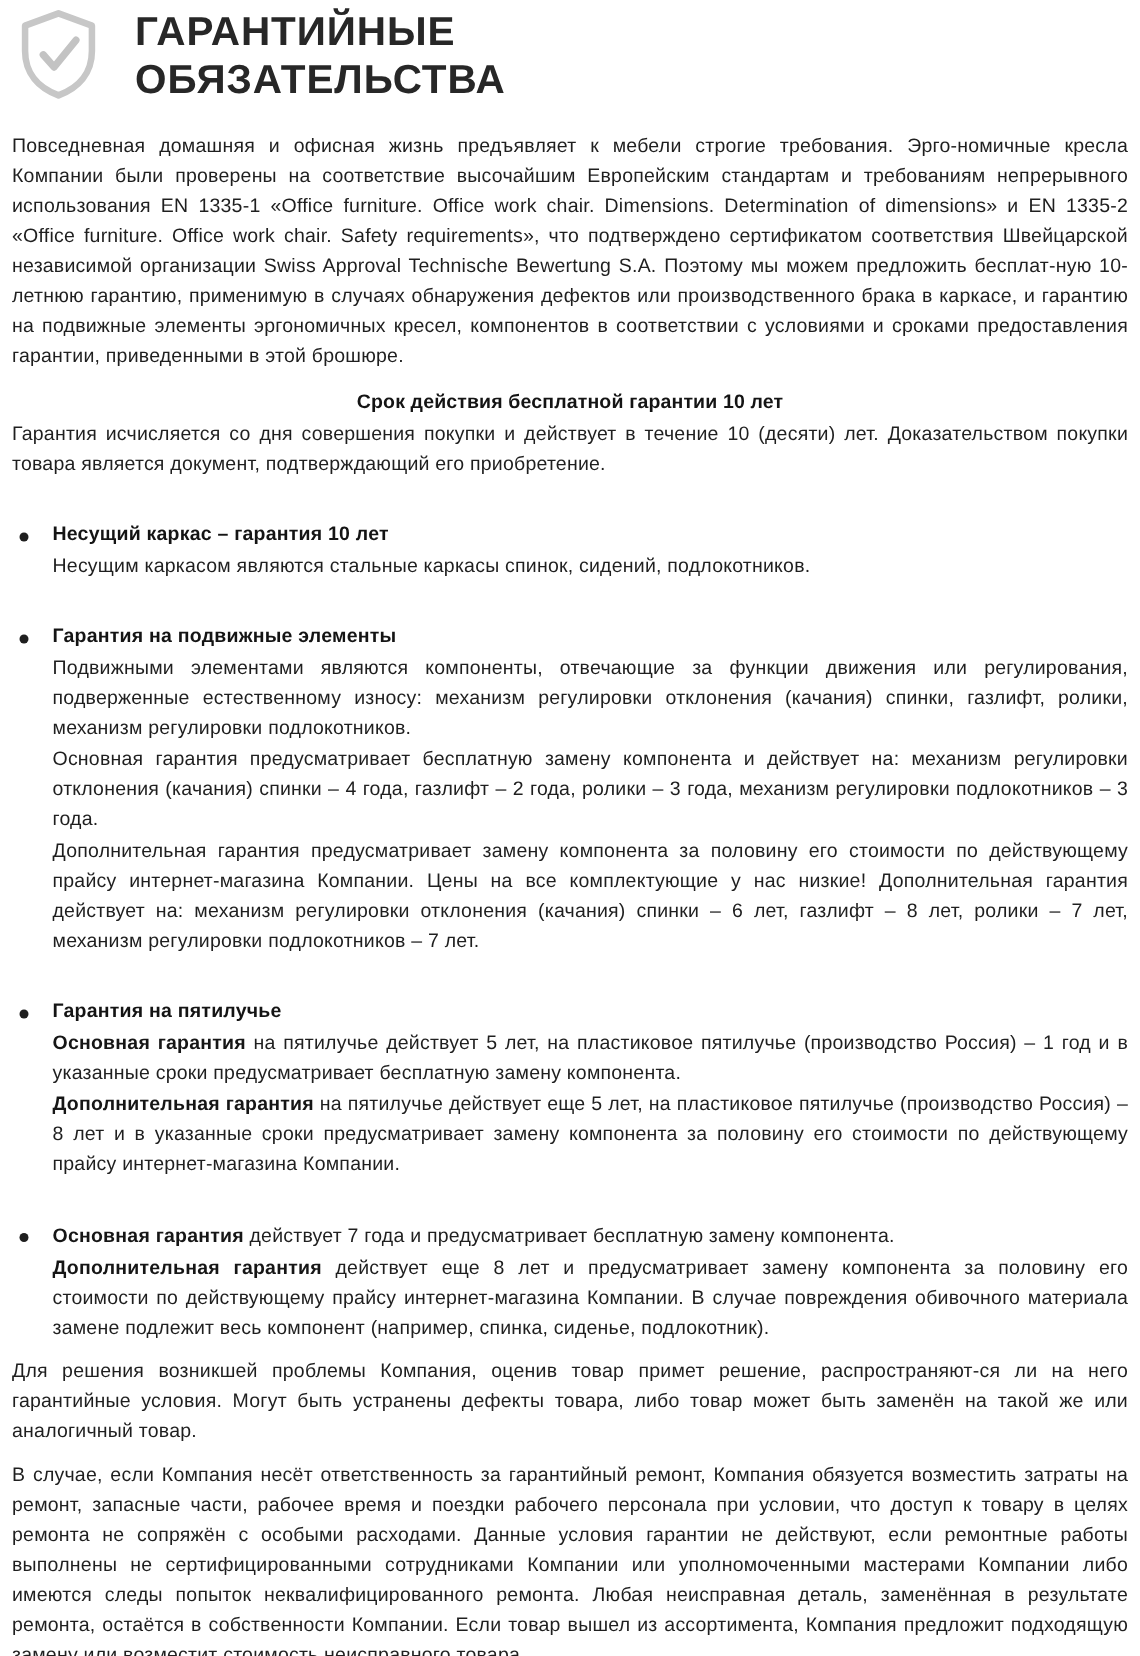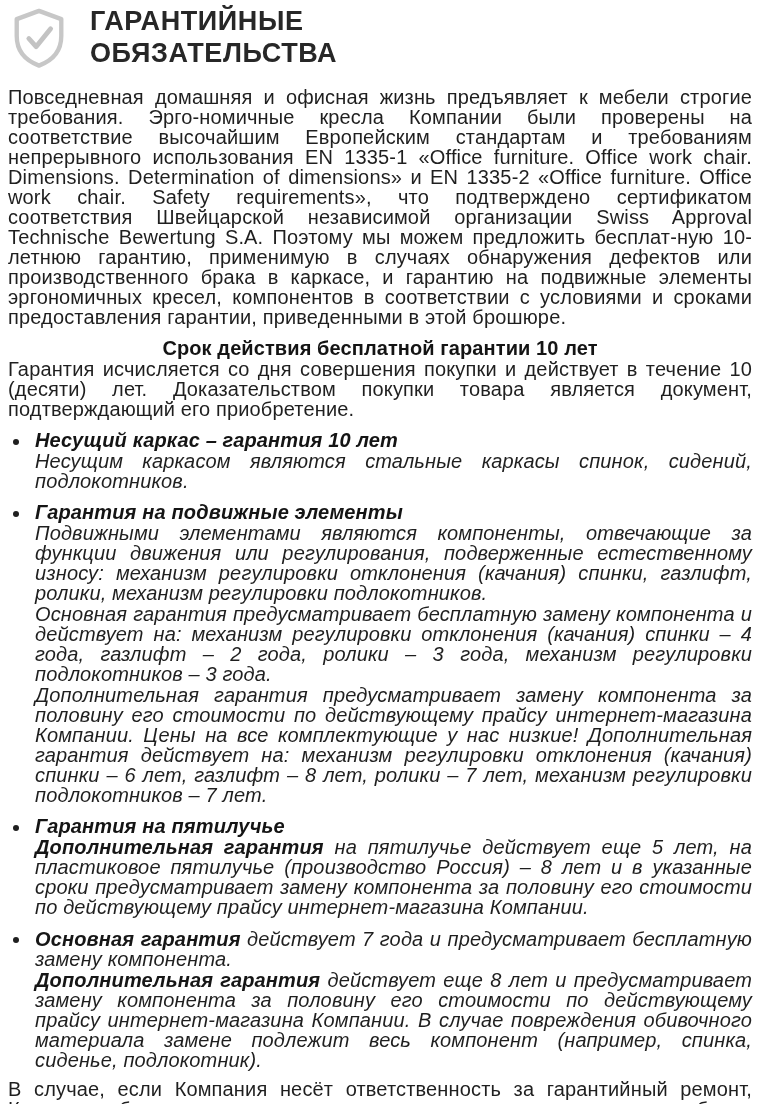--- a/index.html
+++ b/index.html
@@ -3,39 +3,39 @@
 <meta charset="utf-8">
 <style>
   * { margin:0; padding:0; box-sizing:border-box; }
   html,body { background:#ffffff; }
   .page {
     width:760px; height:1104px; margin:0 auto; background:#ffffff;
     font-family:"Liberation Sans", sans-serif; color:#1f1f1f;
     padding:5px 8px 0 8px; overflow:hidden;
   }
   p {
-    font-size:20px; line-height:20px; letter-spacing:0.15px;
+    font-size:13px; line-height:20px; letter-spacing:0.15px;
     text-align:justify; color:#1f1f1f;
   }
   strong { font-weight:700; color:#161616; }
 
-  .header { display:flex; align-items:flex-end; gap:20px; margin-bottom:18px; }
+  .header { display:flex; align-items:flex-start; gap:20px; margin-bottom:18px; }
   .shield { flex:none; width:62px; height:62px; }
   .title {
     font-size:27px; line-height:31px; font-weight:700; color:#272727;
     letter-spacing:0.6px; margin-top:1px; text-align:left;
   }
 
   .sec-heading {
     font-weight:700; color:#141414; text-align:center;
     margin-top:11px; margin-bottom:1px; letter-spacing:0.1px;
   }
   .intro { margin-top:2px; }
 
-  .bullet { display:flex; margin-top:11px;font-style:italic; }
+  .bullet { display:flex; margin-top:27px; }
   .bullet-dot {
     flex:none; width:6px; height:6px; border-radius:50%;
     background:#1f1f1f; margin:9px 16px 0 5px;
   }
   .bullet-body { flex:1; }
   .bullet-title { font-weight:700; color:#141414; text-align:left; }
   .bullet-body p.sub { margin-top:1px; }
 
   .closing p { margin-top:9px; }
 </style>
@@ -78,29 +78,31 @@
       <p class="sub">Подвижными элементами являются компоненты, отвечающие за функции движения или регулирования, подверженные естественному износу: механизм регулировки отклонения (качания) спинки, газлифт, ролики, механизм регулировки подлокотников.</p>
       <p class="sub">Основная гарантия предусматривает бесплатную замену компонента и действует на: механизм регулировки отклонения (качания) спинки – 4 года, газлифт – 2 года, ролики – 3 года, механизм регулировки подлокотников – 3 года.</p>
       <p class="sub">Дополнительная гарантия предусматривает замену компонента за половину его стоимости по действующему прайсу интернет-магазина Компании. Цены на все комплектующие у нас низкие! Дополнительная гарантия действует на: механизм регулировки отклонения (качания) спинки – 6 лет, газлифт – 8 лет, ролики – 7 лет, механизм регулировки подлокотников – 7 лет.</p>
     </div>
   </div>
 
   <div class="bullet">
     <span class="bullet-dot"></span>
     <div class="bullet-body">
       <p class="bullet-title">Гарантия на пятилучье</p>
+      <p class="sub"><strong>Основная гарантия</strong><span> на  пятилучье действует  5 лет, на пластиковое пятилучье (производство Россия) – 1 год и в указанные сроки предусматривает бесплатную замену компонента.</span></p>
       <p class="sub"><strong>Дополнительная гарантия</strong><span> на  пятилучье действует еще 5 лет, на пластиковое пятилучье (производство Россия) – 8 лет и в указанные сроки предусматривает замену компонента за половину его стоимости по действующему прайсу интернет-магазина Компании.</span></p>
     </div>
   </div>
 
   <div class="bullet">
     <span class="bullet-dot"></span>
     <div class="bullet-body">
       <p class="sub"><strong>Основная гарантия</strong><span> действует 7 года и предусматривает бесплатную замену компонента.</span></p>
       <p class="sub"><strong>Дополнительная гарантия</strong><span> действует  еще 8  лет и предусматривает замену компонента за половину его стоимости по действующему прайсу интернет-магазина Компании. В случае повреждения обивочного материала замене подлежит весь компонент (например, спинка, сиденье, подлокотник).</span></p>
     </div>
   </div>
 
   <div class="closing">
+    <p>Для решения возникшей проблемы Компания, оценив товар примет решение, распространяют-ся ли на него гарантийные условия. Могут быть устранены дефекты товара, либо товар может быть заменён на такой же или аналогичный товар.</p>
     <p>В случае, если Компания несёт ответственность за гарантийный ремонт, Компания обязуется возместить затраты на ремонт, запасные части, рабочее время и поездки рабочего персонала при условии, что доступ к товару в целях ремонта не сопряжён с особыми расходами. Данные условия гарантии не действуют, если ремонтные работы выполнены не сертифицированными сотрудниками Компании или уполномоченными мастерами Компании либо имеются следы попыток неквалифицированного ремонта. Любая неисправная деталь, заменённая в результате ремонта, остаётся в собственности Компании. Если товар вышел из ассортимента, Компания предложит подходящую замену или возместит стоимость неисправного товара.</p>
   </div>
 
 </div>
 
 </body></html>

